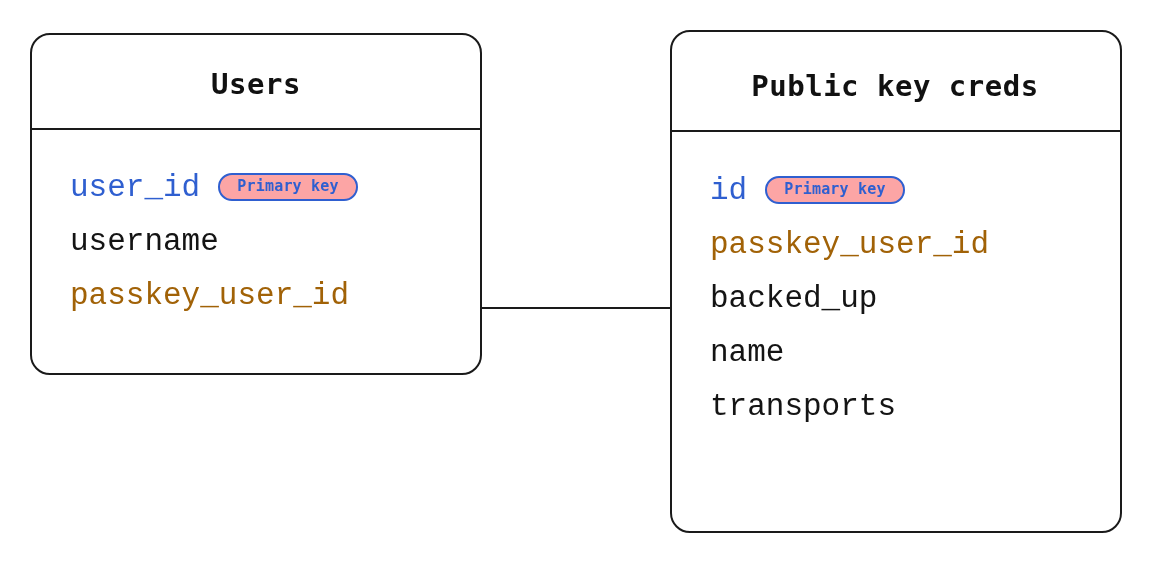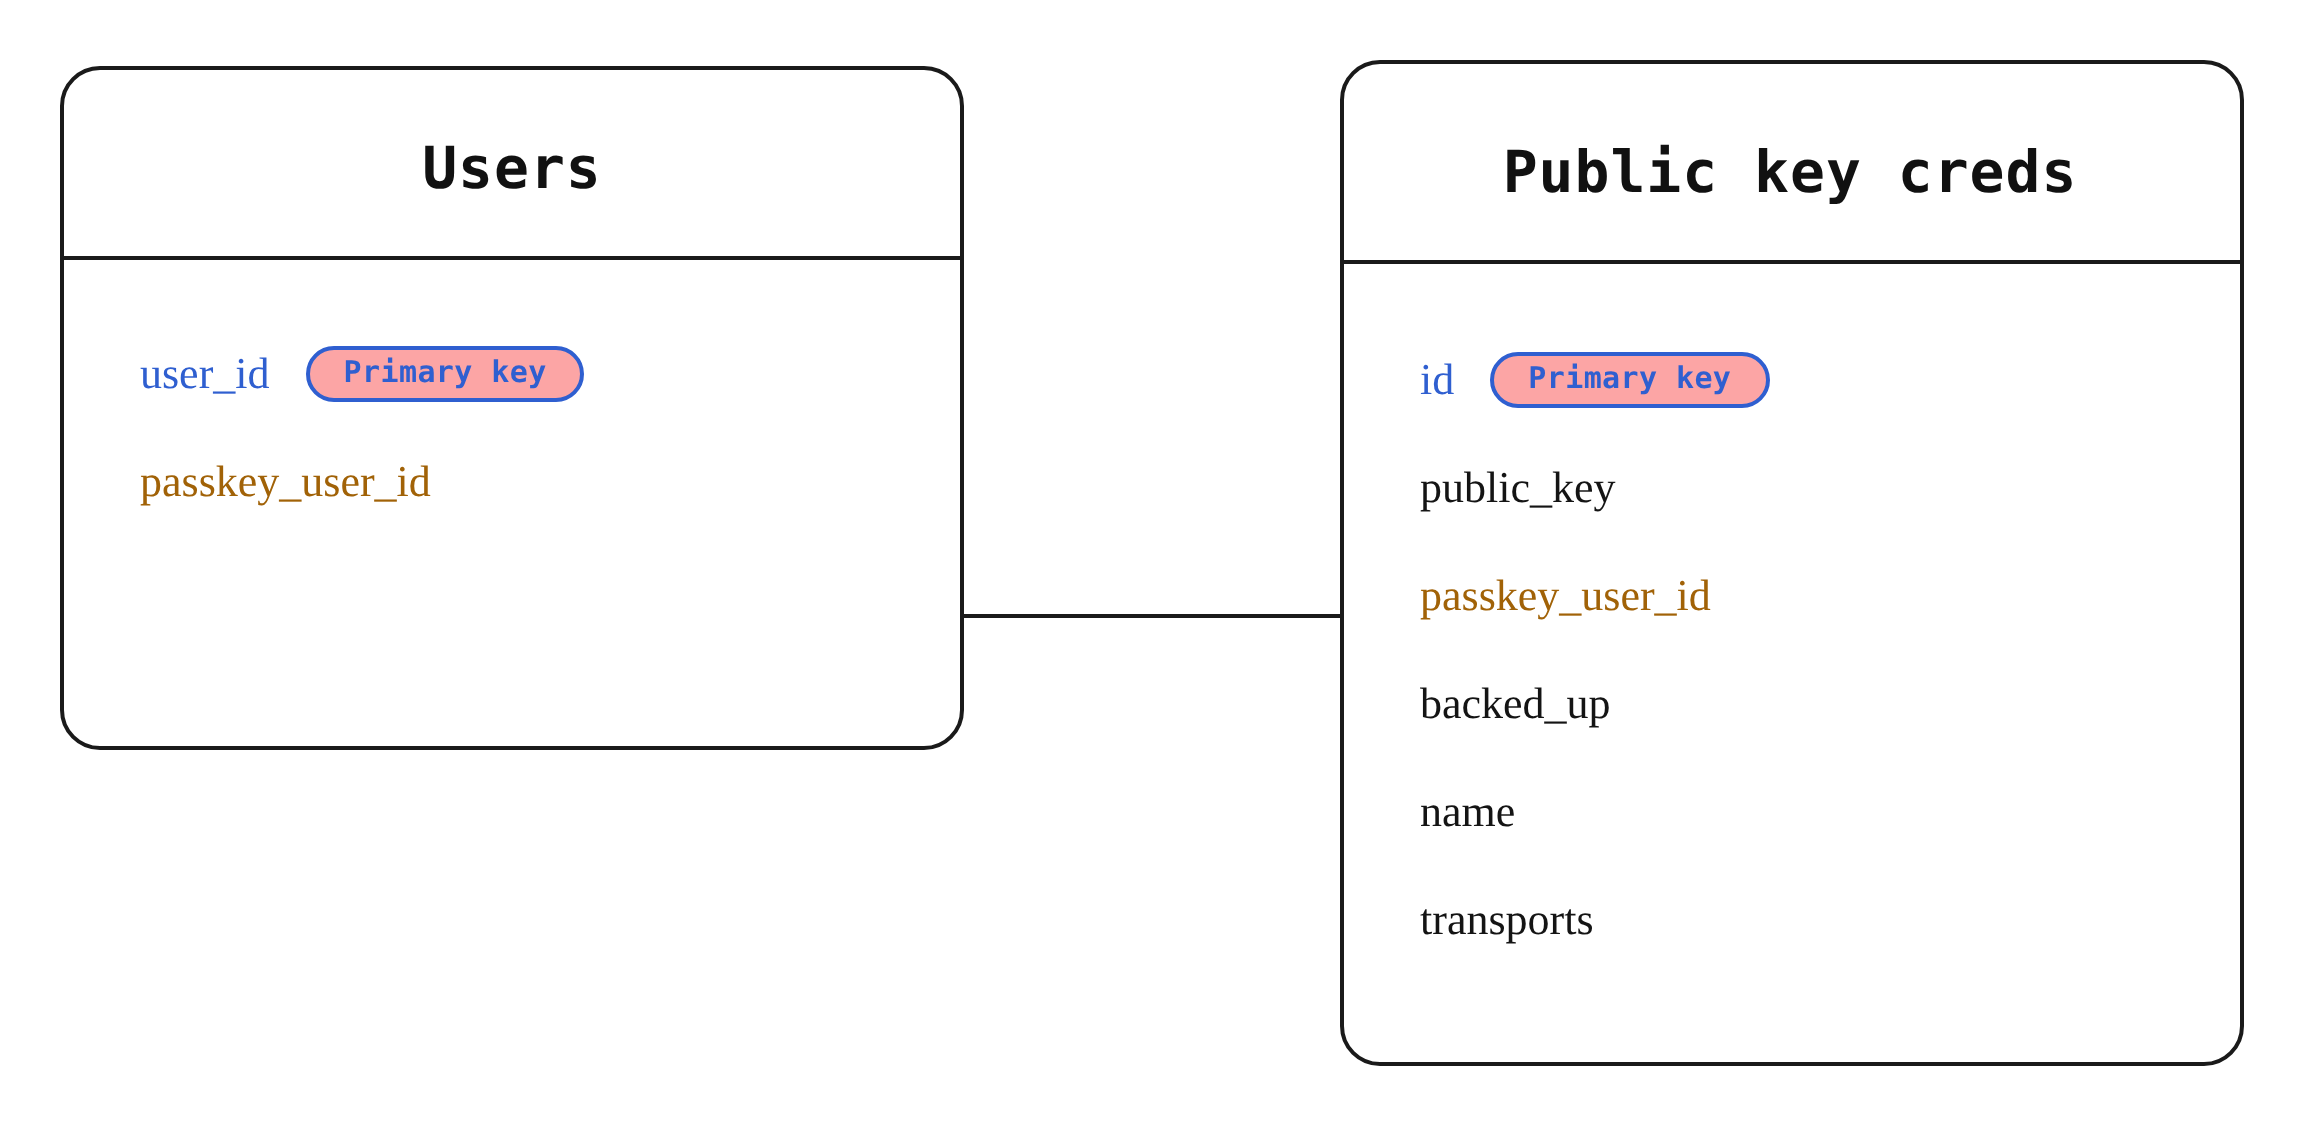--- a/index.html
+++ b/index.html
@@ -60,22 +60,22 @@
 
   .field-row {
     display: flex;
     align-items: center;
     height: 54px;
     padding-left: 38px;
     white-space: nowrap;
   }
 
   .field-name {
-    font-family: Liberation Serif, serif;
-    font-size: 22px;
+    font-family: Liberation Mono, monospace;
+    font-size: 31px;
     line-height: 1;
     color: #141414;
   }
   .field-name.pk      { color: #2f5fd0; }
   .field-name.fk      { color: #a16207; }
 
   
   .pk-badge {
     display: inline-flex;
     align-items: center;
@@ -112,20 +112,23 @@
 
     <div class="entity-divider" style="top:93px;"></div>
 
     <ul class="field-list" style="top:125px;">
 
       <li class="field-row">
         <span class="field-name pk">user_id</span>
         <span class="pk-badge">Primary key</span>
       </li>
 
+      <li class="field-row">
+        <span class="field-name">username</span>
+      </li>
 
       <li class="field-row">
         <span class="field-name fk">passkey_user_id</span>
       </li>
     </ul>
   </div>
 
   <div class="connector" style="left:482px; top:307px; width:190px;"></div>
 
   <div class="entity" id="entity-public-key-creds" style="left:670px; top:30px; width:452px; height:503px;">
@@ -134,23 +137,20 @@
 
     <div class="entity-divider" style="top:98px;"></div>
 
     <ul class="field-list" style="top:131px;">
 
       <li class="field-row">
         <span class="field-name pk">id</span>
         <span class="pk-badge">Primary key</span>
       </li>
 
-      <li class="field-row">
-        <span class="field-name">public_key</span>
-      </li>
 
       <li class="field-row">
         <span class="field-name fk">passkey_user_id</span>
       </li>
 
       <li class="field-row">
         <span class="field-name">backed_up</span>
       </li>
 
       <li class="field-row">

